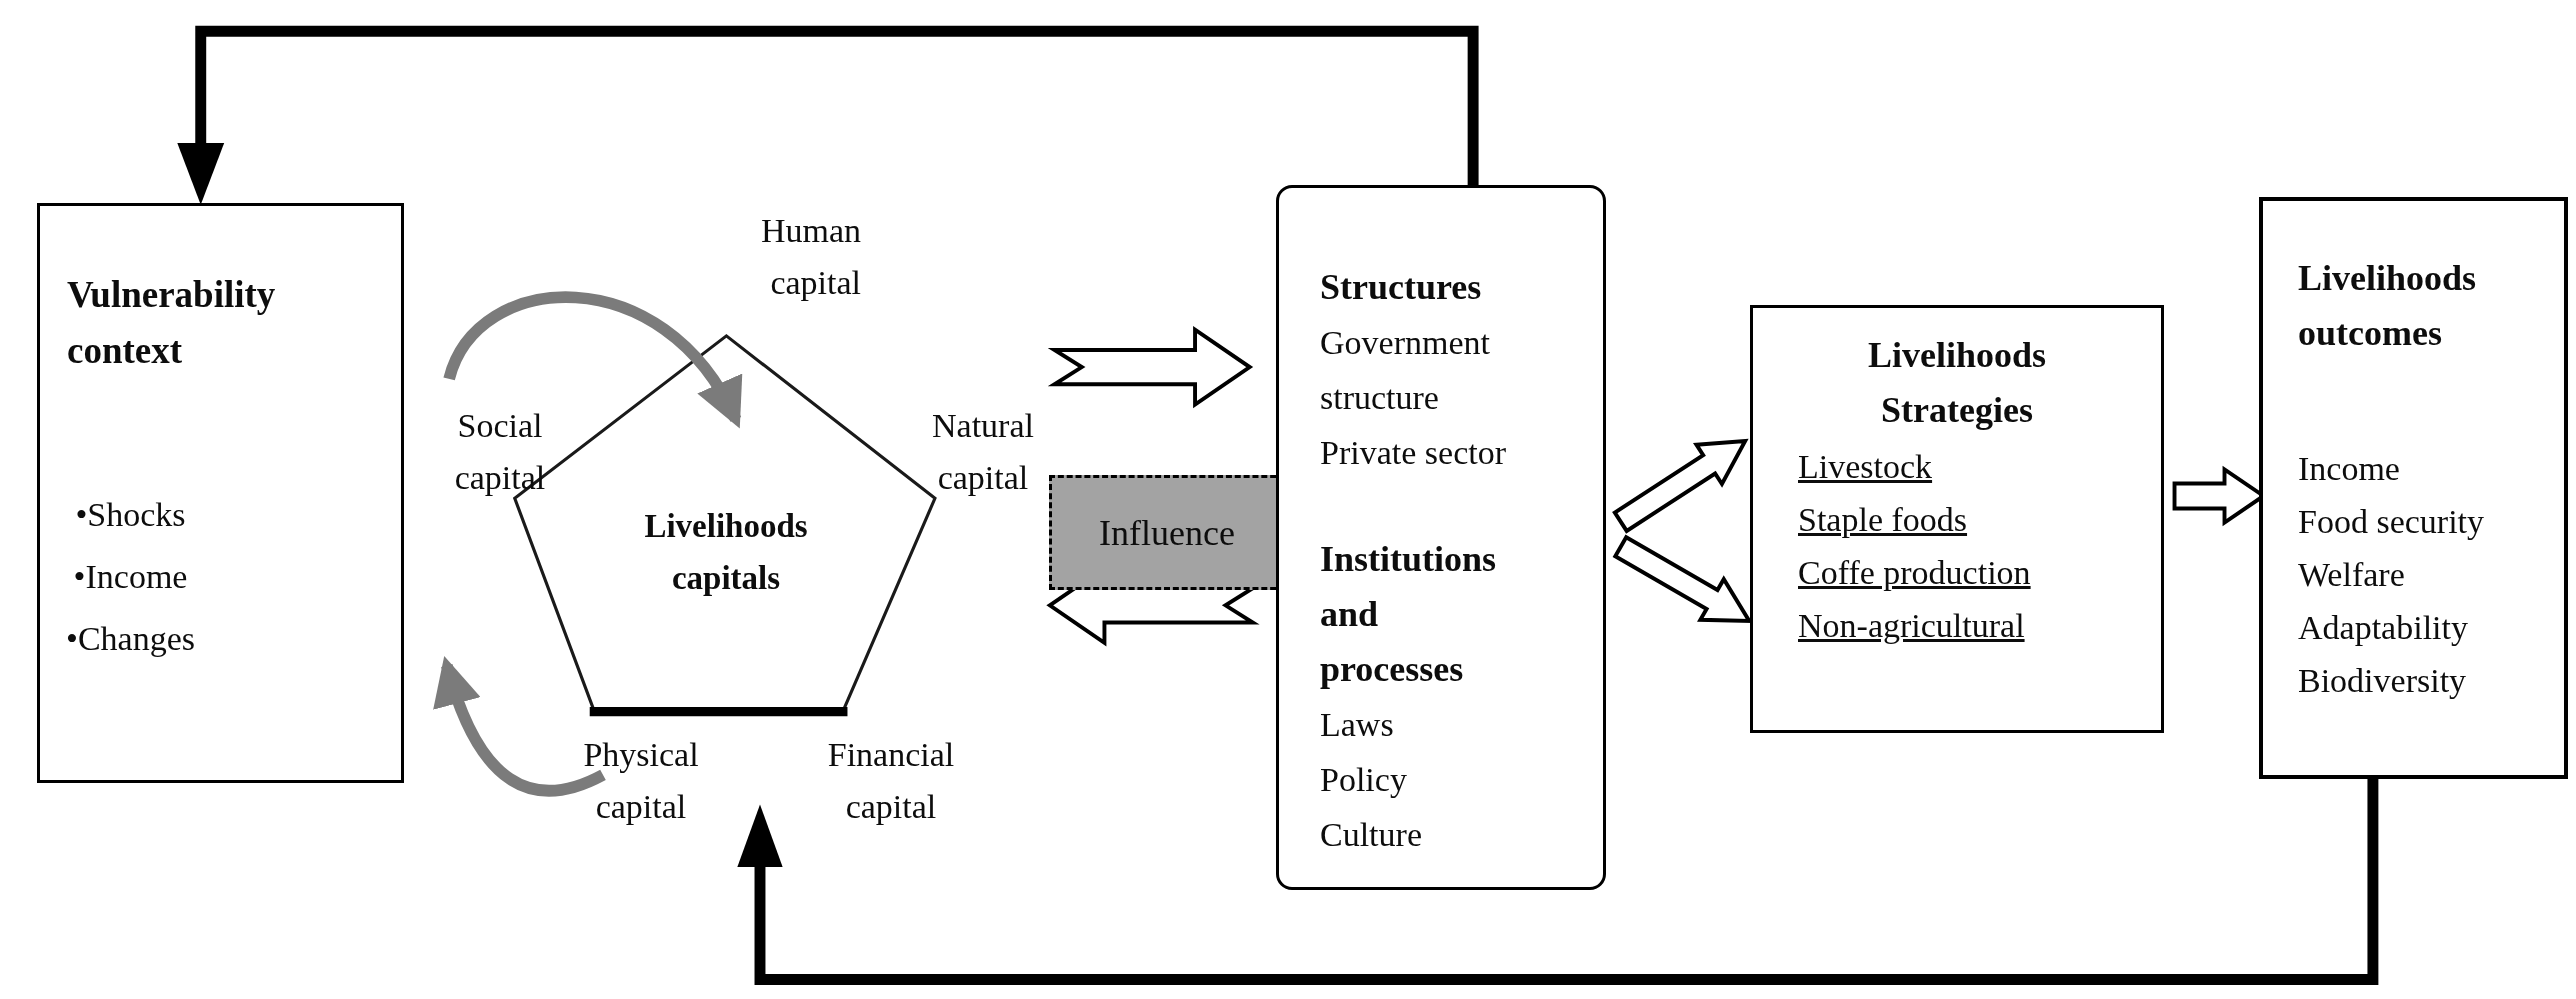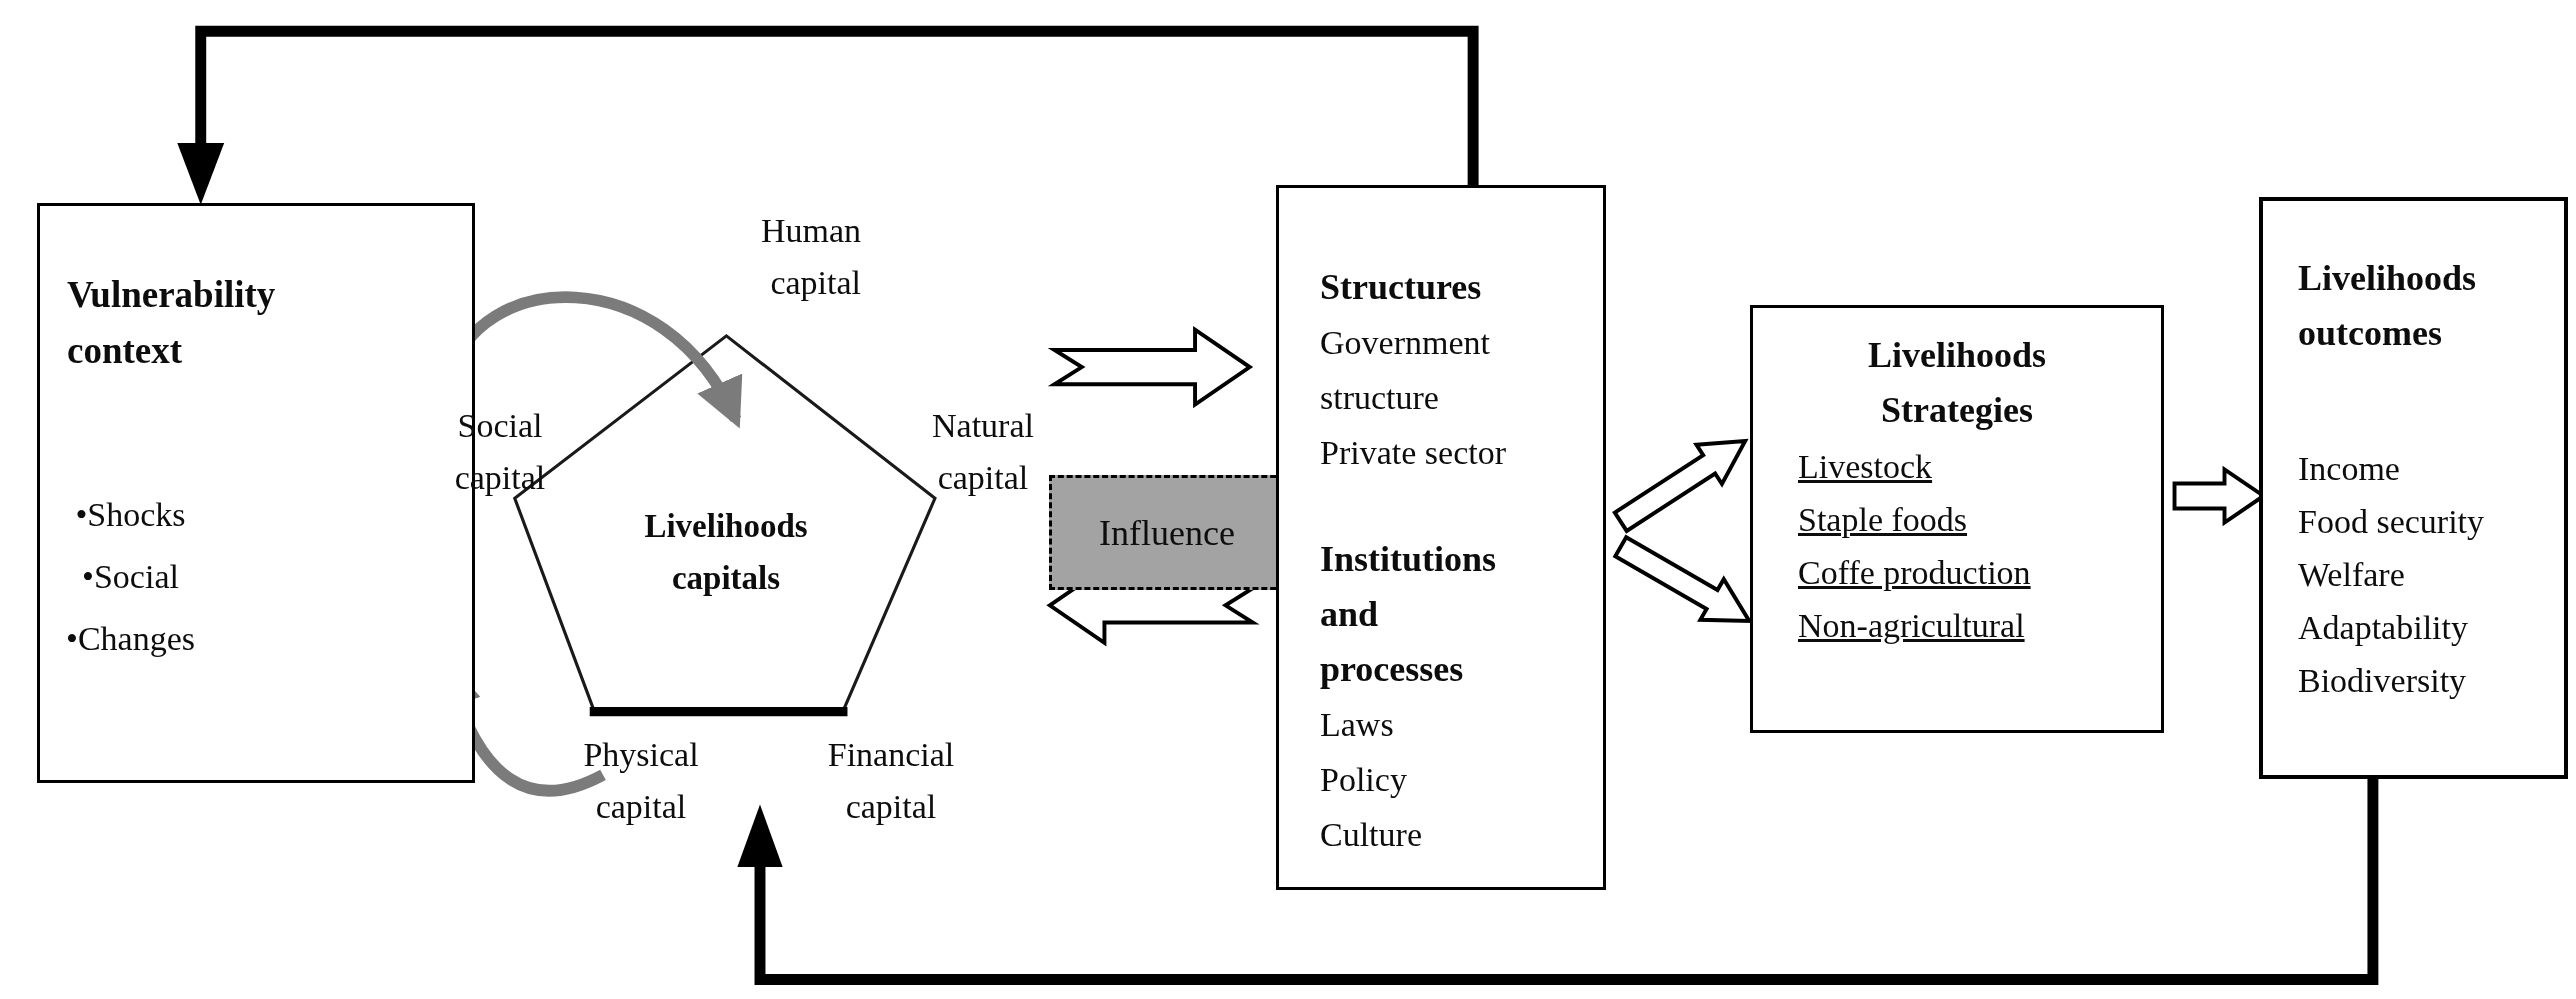--- a/index.html
+++ b/index.html
@@ -4,36 +4,36 @@
 <style>
   html,body{margin:0;padding:0;background:#fff;}
   #canvas{
     position:relative;width:2576px;height:999px;background:#fff;overflow:hidden;
     font-family:"Liberation Serif","DejaVu Serif",serif;color:#0d0d0d;
   }
   #shapes{position:absolute;left:0;top:0;width:2576px;height:999px;}
   .box{position:absolute;background:#fff;border:3.9px solid #000;box-sizing:border-box;}
   .lbl{position:absolute;}
   
-  #vuln{left:37px;top:203px;width:438px;height:580px;}
+  #vuln{left:37px;top:203px;width:367px;height:580px;}
   #vuln .title{position:absolute;left:27px;top:61px;width:305px;font-size:37px;line-height:56px;font-weight:bold;}
   #vuln .bullets{position:absolute;left:26px;top:278px;font-size:34px;line-height:62px;text-align:center;}
   
   .cap{width:234px;font-size:34px;line-height:52px;text-align:center;}
   #cap-human{left:627px;top:205px;text-align:right;}
   #cap-social{left:383px;top:400px;}
   #cap-natural{left:866px;top:400px;}
   #cap-physical{left:524px;top:729px;}
   #cap-financial{left:774px;top:729px;}
   #pent-label{left:609px;top:500px;width:234px;font-size:33px;line-height:52px;font-weight:bold;text-align:center;}
   
   #influence{left:1049px;top:475px;width:230px;height:109px;border:3.9px dashed #000;background:#a3a3a3;
     display:flex;align-items:center;justify-content:center;font-size:36px;}
   
-  #structures{left:1276px;top:185px;width:330px;height:705px;}
+  #structures{left:1276px;top:185px;width:330px;height:705px;border-radius:16px;}
   #structures .content{position:absolute;left:41px;top:72px;font-size:34px;line-height:55px;}
   #structures .h{font-size:36px;font-weight:bold;}
   #structures .gap{height:52px;}
   
   #strategies{left:1750px;top:305px;width:414px;height:428px;border-width:3.1px;}
   #strategies .title{position:absolute;left:0;top:20.3px;width:100%;text-align:center;font-size:36px;line-height:55px;font-weight:bold;}
   #strategies .items{position:absolute;left:45px;top:132px;font-size:34px;line-height:53px;text-decoration:underline;}
   
   #outcomes{left:2259px;top:197px;width:309px;height:582px;border-width:4.7px;}
   #outcomes .title{position:absolute;left:35px;top:50px;font-size:36px;line-height:55px;font-weight:bold;}
@@ -74,21 +74,21 @@
       <polygon points="0,-14 135,-14 135,-30 190,0 135,30 135,14 0,14" fill="#fff" stroke="#000" stroke-width="5"></polygon>
     </g>
 
     <polygon points="2784,619 2848,619 2848,601 2898,635 2848,669 2848,651 2784,651" fill="#fff" stroke="#000" stroke-width="5"></polygon>
   </svg>
 
   <div class="box" id="vuln">
     <div class="title">Vulnerability context</div>
     <div class="bullets">
       <div>•Shocks</div>
-      <div>•Social</div>
+      <div>•Income</div>
       <div>•Changes</div>
     </div>
   </div>
 
   <div class="lbl cap" id="cap-human">
     <div>Human</div>
     <div>capital</div>
   </div>
   <div class="lbl cap" id="cap-social">
     <div>Social</div>

